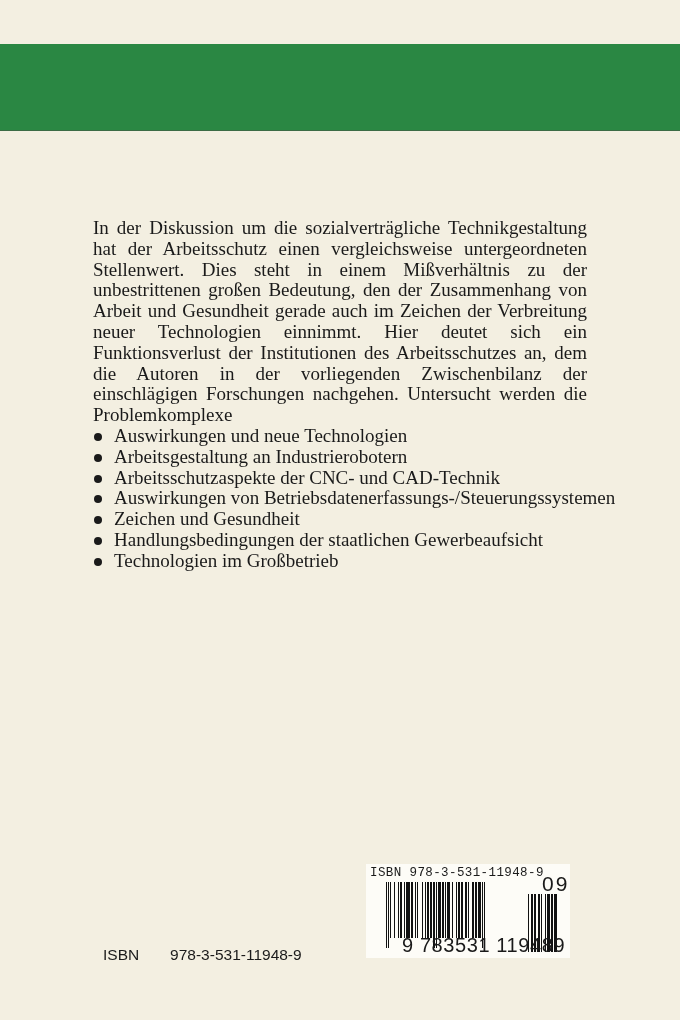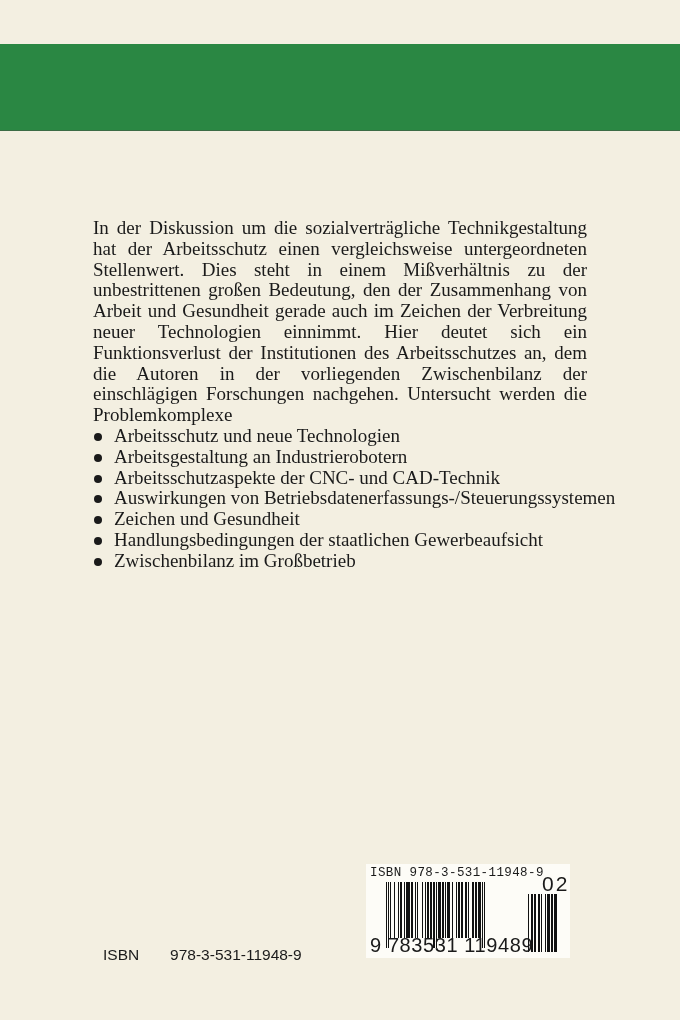--- a/index.html
+++ b/index.html
@@ -22,35 +22,35 @@
   .addon .bar { height:58px; }
 </style>
 </head>
 <body>
 
 <div class="band"></div>
 
 <div class="blurb">
   <p class="para" lang="de" style="hyphens:auto;">In der Diskussion um die sozialverträgliche Technikgestaltung hat der Arbeitsschutz einen vergleichsweise untergeordneten Stellenwert. Dies steht in einem Mißverhältnis zu der unbestrittenen großen Bedeutung, den der Zusammenhang von Arbeit und Gesundheit gerade auch im Zeichen der Verbreitung neuer Technologien einnimmt. Hier deutet sich ein Funktionsverlust der Institutionen des Arbeitsschutzes an, dem die Autoren in der vorliegenden Zwischenbilanz der einschlägigen Forschungen nachgehen. Untersucht werden die Problemkomplexe</p>
   <ul class="list">
-    <li>Arbeitsschutz und neue Technologien</li>
+    <li>Auswirkungen und neue Technologien</li>
     <li>Arbeitsgestaltung an Industrierobotern</li>
     <li>Arbeitsschutzaspekte der CNC- und CAD-Technik</li>
     <li>Auswirkungen von Betriebsdatenerfassungs-/Steuerungssystemen</li>
     <li>Zeichen und Gesundheit</li>
     <li>Handlungsbedingungen der staatlichen Gewerbeaufsicht</li>
-    <li>Zwischenbilanz im Großbetrieb</li>
+    <li>Technologien im Großbetrieb</li>
   </ul>
 </div>
 
 <div class="isbn-left" style="white-space:pre;">ISBN   978-3-531-11948-9</div>
 
 <div class="barcode-box">
   <div class="bc-top">ISBN 978-3-531-11948-9</div>
-  <div class="bc-addon-num">02</div>
+  <div class="bc-addon-num">09</div>
   <div class="bars" id="bars">
       <span class="bar guard" style="width: 1.08px;"></span>
       <span style="width: 1.08px; height: 1px;"></span>
       <span class="bar guard" style="width: 1.08px;"></span>
       <span style="width: 1.08px; height: 1px;"></span>
       <span class="bar" style="width: 1.08px;"></span>
       <span style="width: 2.16px; height: 1px;"></span>
       <span class="bar" style="width: 1.08px;"></span>
       <span style="width: 3.24px; height: 1px;"></span>
       <span class="bar" style="width: 1.08px;"></span>
@@ -121,14 +121,14 @@
       <span class="bar" style="width: 1.3px;"></span>
       <span style="width: 2.6px; height: 1px;"></span>
       <span class="bar" style="width: 1.3px;"></span>
       <span style="width: 1.3px; height: 1px;"></span>
       <span class="bar" style="width: 2.6px;"></span>
       <span style="width: 1.3px; height: 1px;"></span>
       <span class="bar" style="width: 1.3px;"></span>
       <span style="width: 1.3px; height: 1px;"></span>
       <span class="bar" style="width: 2.6px;"></span>
     </div>
-  <div class="bc-bottom" style="white-space:pre;">9 783531 119489</div>
+  <div class="bc-bottom" style="white-space:pre;margin-left:32px;">9 783531 119489</div>
 </div>
 
 </body></html>

